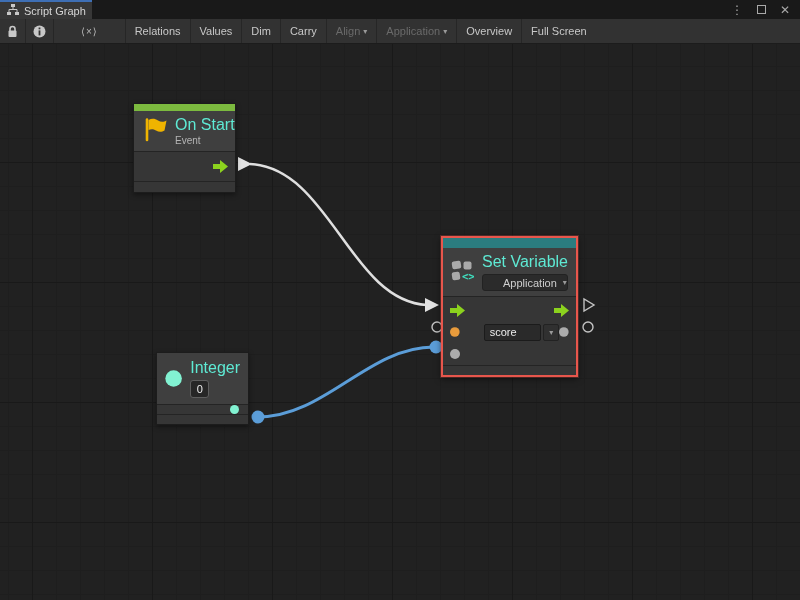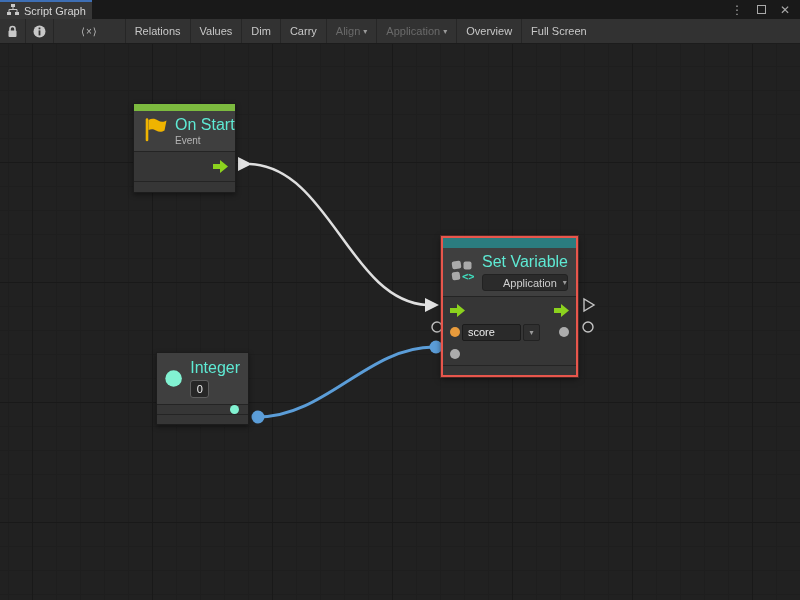--- a/index.html
+++ b/index.html
@@ -192,21 +192,21 @@
             <polygon points="0,4 7,4 7,0 15,6.5 7,13 7,9 0,9" fill="#8cd21e"></polygon>
           </svg>
           <svg width="15" height="13" viewBox="0 0 15 13">
             <polygon points="0,4 7,4 7,0 15,6.5 7,13 7,9 0,9" fill="#8cd21e"></polygon>
           </svg>
         </div>
         <div class="port-row" style="height:22px;">
           <svg width="10" height="10" viewBox="0 0 10 10">
             <circle cx="5" cy="5" r="5" fill="#e89b3c"></circle>
           </svg>
-          <span class="field" style="width:59px; margin-left:2px;">
+          <span class="field" style="width:59px; margin-left:24px;">
             <span>score</span>
           </span>
           <span class="mini-caret-btn">
             <span class="dd-caret">▾</span>
           </span>
           <svg width="10" height="10" viewBox="0 0 10 10" style="margin-left:auto;">
             <circle cx="5" cy="5" r="5" fill="#acacac"></circle>
           </svg>
         </div>
         <div class="port-row" style="height:22px;">

